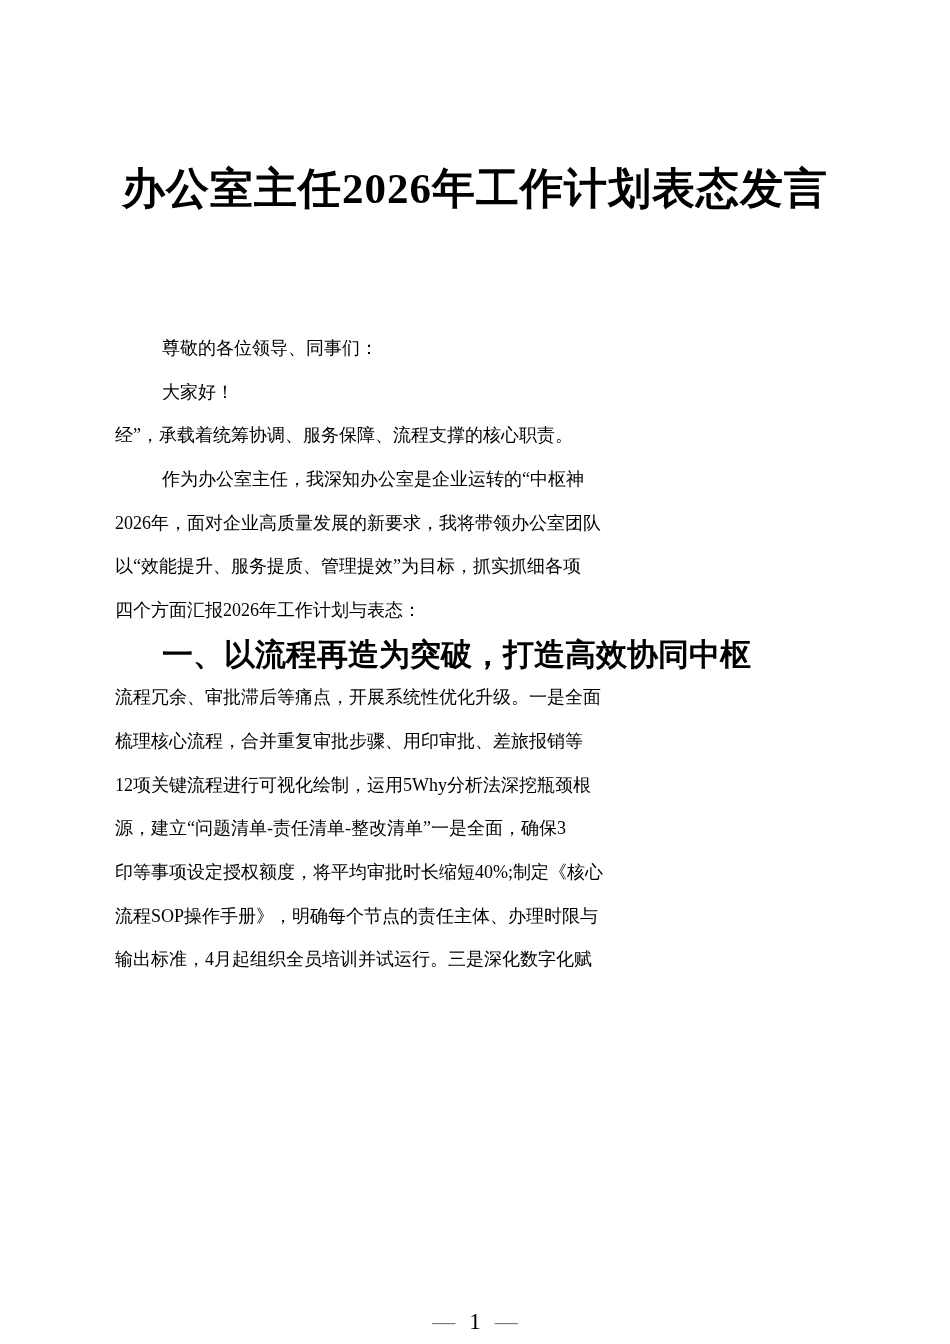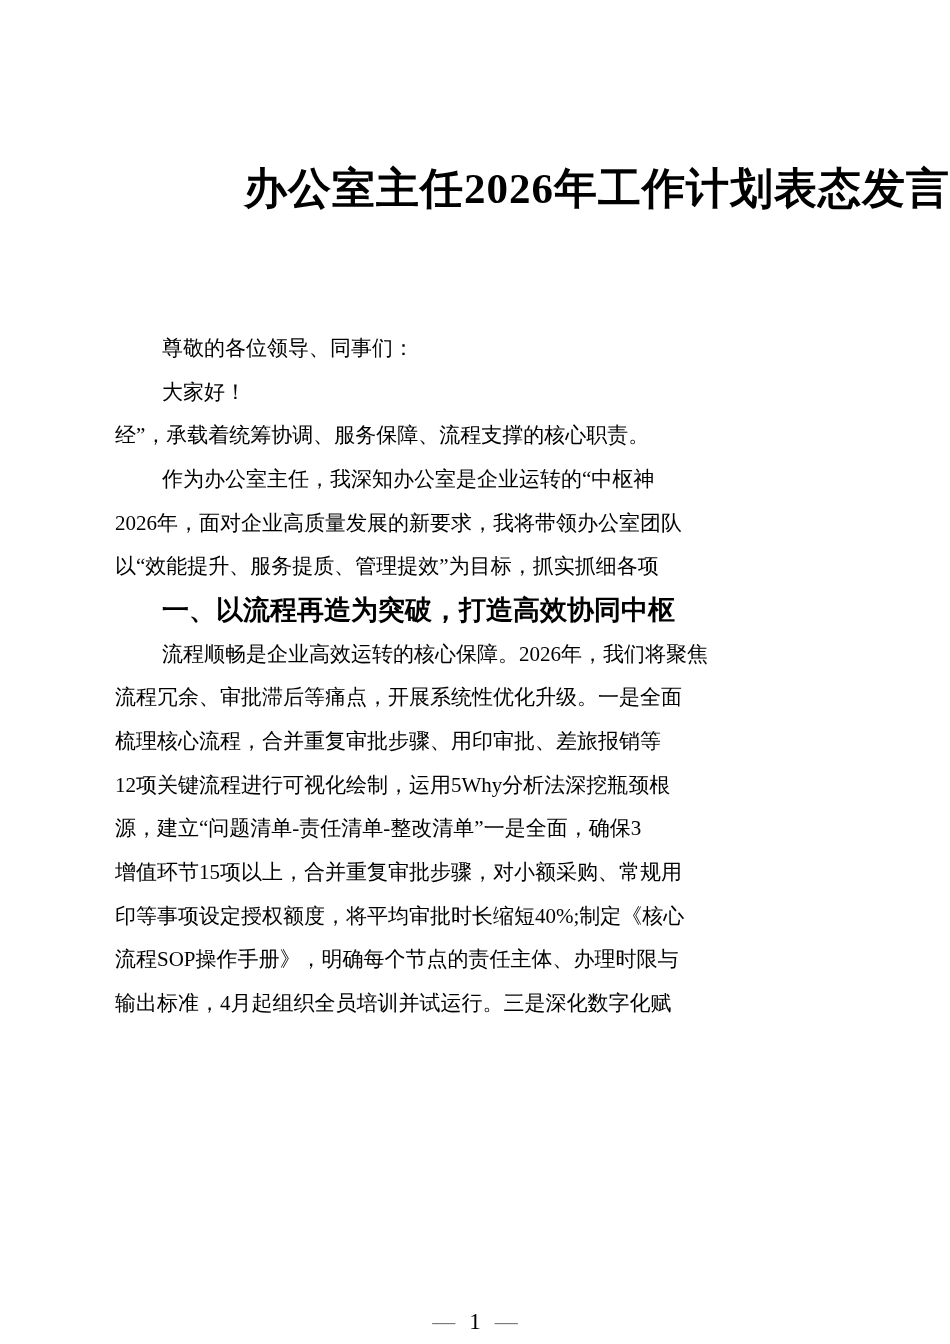--- a/index.html
+++ b/index.html
@@ -13,47 +13,47 @@
     height: 1344px;
     background: #ffffff;
     overflow: hidden;
     color: #000000;
   }
   .doc-title {
     position: absolute;
     top: 160px;
     left: 0;
     width: 950px;
-    text-align: right;
+    text-align: center;
     font-family: "Liberation Serif", "DejaVu Serif", serif;
     font-weight: 700;
     font-size: 43px;
     line-height: 58px;
     letter-spacing: 1px;
   }
   .doc-body {
     position: absolute;
     top: 327px;
     left: 115px;
     width: 714px;
   }
   .line {
     height: 43.67px;
     line-height: 43.67px;
     font-family: "Liberation Serif", "DejaVu Serif", serif;
-    font-size: 21px;
+    font-size: 18px;
     white-space: nowrap;
   }
   .indent {
     text-indent: 47px;
   }
   .heading {
     font-family: "Liberation Sans", "DejaVu Sans", sans-serif;
     font-weight: 700;
-    font-size: 27px;
+    font-size: 31px;
   }
   .footer {
     position: absolute;
     top: 1308px;
     left: 0;
     width: 950px;
     text-align: center;
     font-family: "Liberation Serif", "DejaVu Serif", serif;
     font-size: 23px;
     line-height: 28px;
@@ -75,27 +75,26 @@
     <div>办公室主任2026年工作计划表态发言</div>
   </div>
 
   <div class="doc-body">
     <div class="line indent">尊敬的各位领导、同事们：</div>
     <div class="line indent">大家好！</div>
     <div class="line">经”，承载着统筹协调、服务保障、流程支撑的核心职责。</div>
     <div class="line indent">作为办公室主任，我深知办公室是企业运转的“中枢神</div>
     <div class="line">2026年，面对企业高质量发展的新要求，我将带领办公室团队</div>
     <div class="line">以“效能提升、服务提质、管理提效”为目标，抓实抓细各项</div>
+    <div class="line">四个方面汇报2026年工作计划与表态：</div>
     <div class="line indent heading">一、以流程再造为突破，打造高效协同中枢</div>
-    <div class="line indent">流程顺畅是企业高效运转的核心保障。2026年，我们将聚焦</div>
     <div class="line">流程冗余、审批滞后等痛点，开展系统性优化升级。一是全面</div>
     <div class="line">梳理核心流程，合并重复审批步骤、用印审批、差旅报销等</div>
     <div class="line">12项关键流程进行可视化绘制，运用5Why分析法深挖瓶颈根</div>
     <div class="line">源，建立“问题清单-责任清单-整改清单”一是全面，确保3</div>
-    <div class="line">增值环节15项以上，合并重复审批步骤，对小额采购、常规用</div>
     <div class="line">印等事项设定授权额度，将平均审批时长缩短40%;制定《核心</div>
     <div class="line">流程SOP操作手册》，明确每个节点的责任主体、办理时限与</div>
     <div class="line">输出标准，4月起组织全员培训并试运行。三是深化数字化赋</div>
   </div>
 
   <div class="footer">
     <span class="dash">—</span><span class="num">1</span><span class="dash">—</span>
   </div>
 
 </div>

